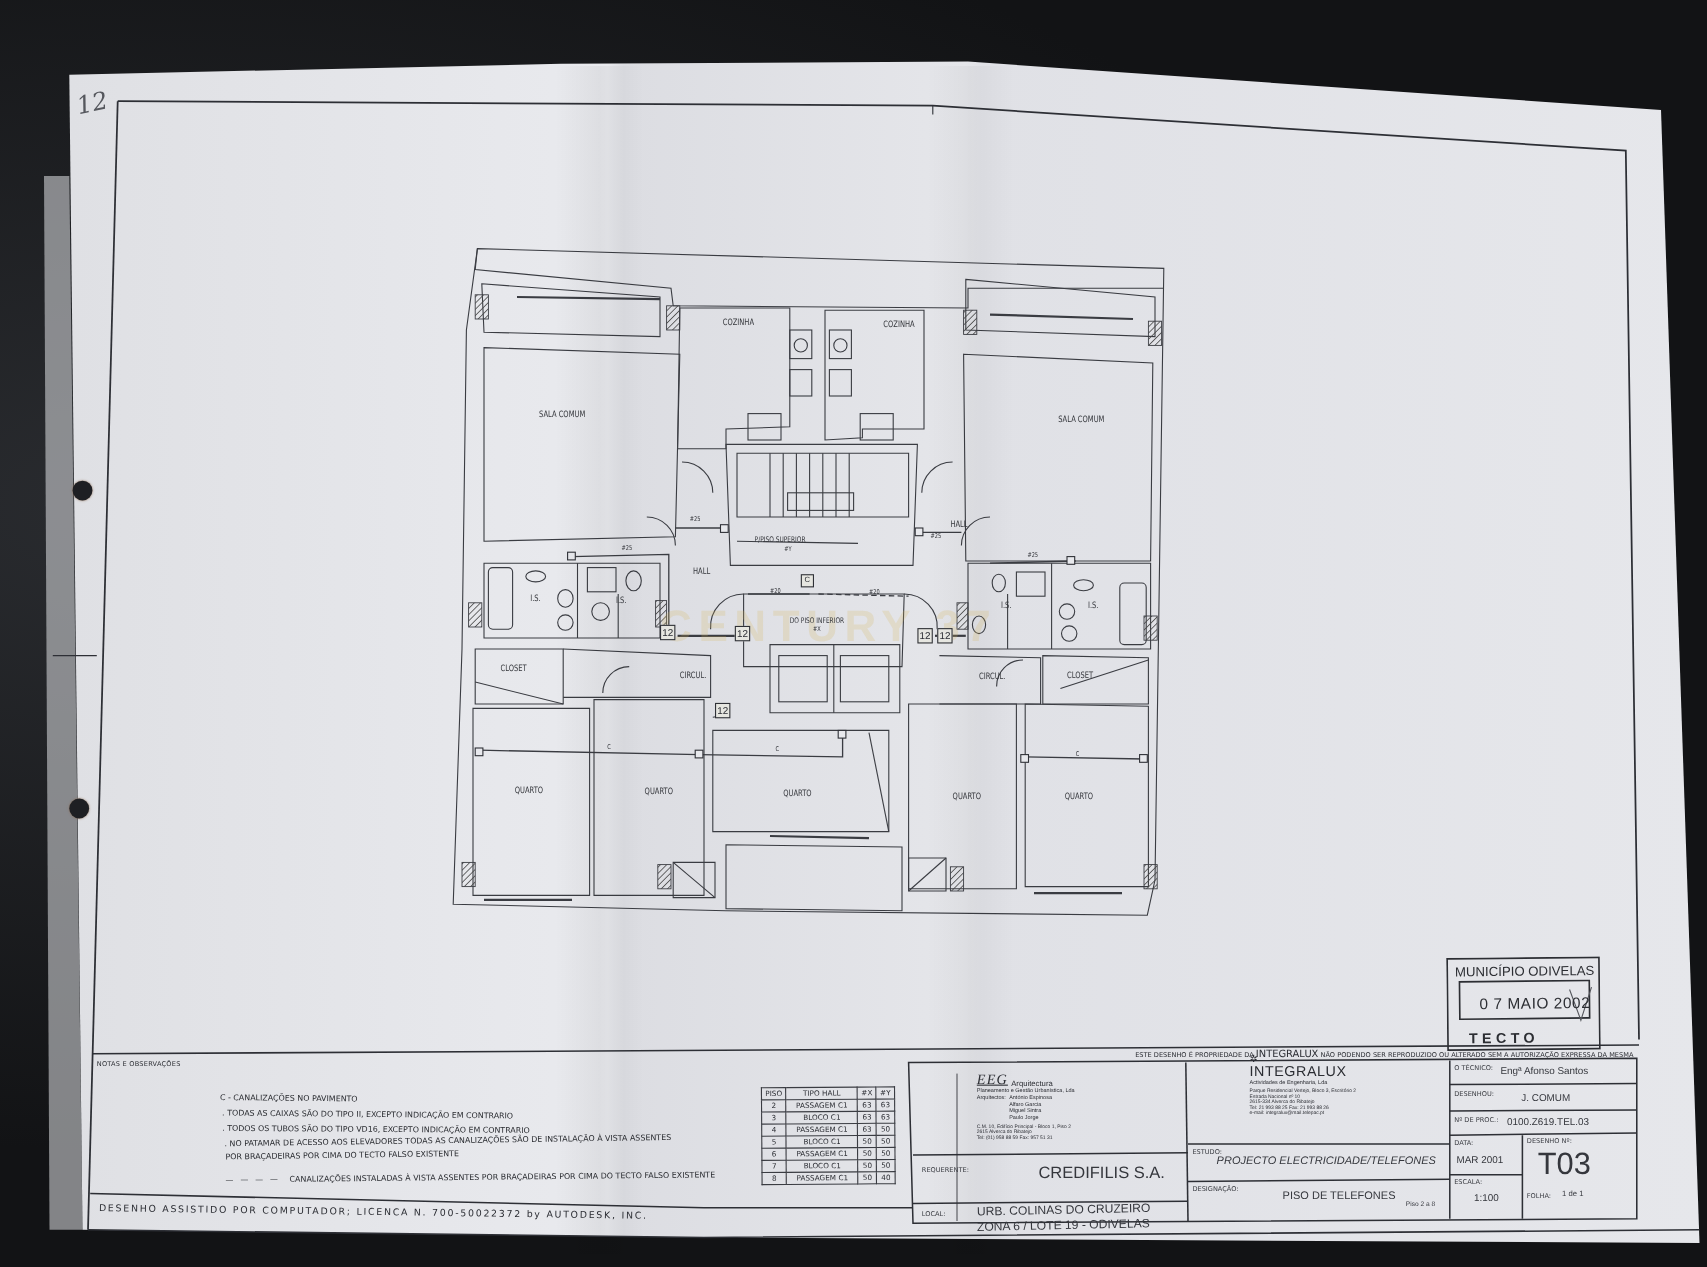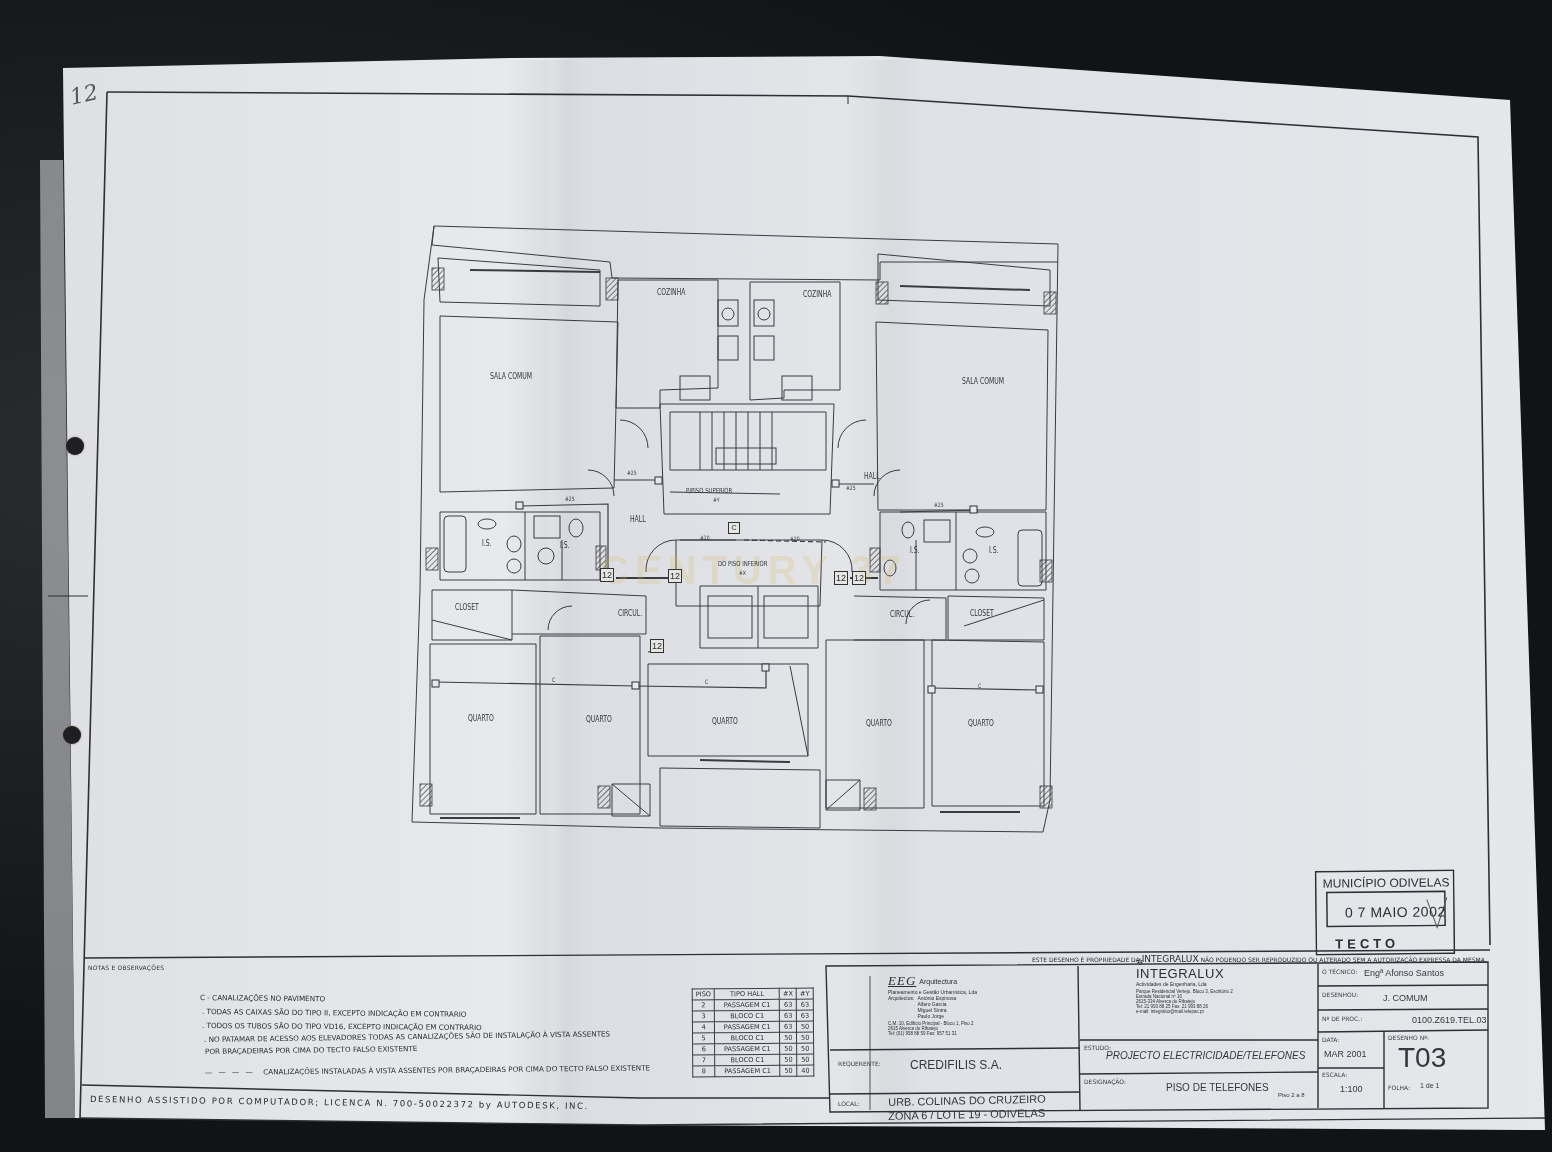--- a/index.html
+++ b/index.html
@@ -323,21 +323,21 @@
 
 <div class="txt" style="left:90px;top:1094px;font-family:'DejaVu Sans',sans-serif;font-size:8.5px;letter-spacing:1.6px;transform:rotate(0.8deg);transform-origin:left top;">DESENHO ASSISTIDO POR COMPUTADOR; LICENCA   N. 700-50022372 by AUTODESK, INC.</div>
 
 <div class="txt" style="left:1032px;top:954px;font-size:6px;font-family:'DejaVu Sans',sans-serif;">
   <span>ESTE DESENHO É PROPRIEDADE DA</span>
   <span style="font-size:9px;">INTEGRALUX</span>
   <span>NÃO PODENDO SER REPRODUZIDO OU ALTERADO SEM A AUTORIZAÇÃO EXPRESSA DA MESMA</span>
 </div>
 
 <div class="txt" style="left:888px;top:973px;">
-  <div style="display:flex;align-items:center;gap:3px;">
+  <div style="display:flex;align-items:flex-end;gap:3px;">
     <span style="font-family:'Liberation Serif',serif;font-size:13px;font-style:italic;text-decoration:underline;letter-spacing:1px;">EEG</span>
     <span style="font-size:7px;">Arquitectura</span>
   </div>
   <div style="font-size:5px;">Planeamento e Gestão Urbanística, Lda</div>
   <div style="font-size:5px;display:flex;gap:3px;">
     <span>Arquitectos:</span>
     <span style="display:flex;flex-direction:column;">
       <span>António Espinosa</span>
       <span>Alfaro Garcia</span>
       <span>Miguel Sintra</span>
@@ -354,37 +354,37 @@
   <div style="font-size:13px;letter-spacing:0.5px;">INTEGRALUX</div>
   <div style="font-size:5px;">Actividades de Engenharia, Lda</div>
   <div style="font-size:4.5px;margin-top:2px;">Parque Residencial Vertejo, Bloco 3, Escritório 2</div>
   <div style="font-size:4.5px;">Estrada Nacional nº 10</div>
   <div style="font-size:4.5px;">2615-334  Alverca do Ribatejo</div>
   <div style="font-size:4.5px;">Tel: 21 993 88 25   Fax: 21 993 88 26</div>
   <div style="font-size:4.5px;">e-mail: integralux@mail.telepac.pt</div>
 </div>
 
 <div class="txt tb-label" style="left:838px;top:1060px;">REQUERENTE:</div>
-<div class="txt tb-value" style="left:910px;top:1058px;font-size:12px;">CREDIFILIS S.A.</div>
+<div class="txt tb-value" style="left:944px;top:1058px;font-size:15px;">CREDIFILIS S.A.</div>
 <div class="txt tb-label" style="left:838px;top:1100px;">LOCAL:</div>
 <div class="txt tb-value" style="left:888px;top:1096px;font-size:11px;transform:rotate(-1.2deg);transform-origin:left top;">URB. COLINAS DO CRUZEIRO</div>
 <div class="txt tb-value" style="left:888px;top:1110px;font-size:11px;transform:rotate(-1.2deg);transform-origin:left top;">ZONA 6 / LOTE 19 - ODIVELAS</div>
 
 <div class="txt tb-label" style="left:1084px;top:1044px;">ESTUDO:</div>
 <div class="txt tb-value" style="left:1106px;top:1050px;font-size:10px;font-style:italic;">PROJECTO ELECTRICIDADE/TELEFONES</div>
 <div class="txt tb-label" style="left:1084px;top:1078px;">DESIGNAÇÃO:</div>
 <div class="txt tb-value" style="left:1166px;top:1082px;font-size:10px;">PISO DE TELEFONES</div>
 <div class="txt tb-value" style="left:1278px;top:1092px;font-size:6px;">Piso 2 a 8</div>
 
 <div class="txt tb-label" style="left:1322px;top:968px;">O TÉCNICO:</div>
 <div class="txt tb-value" style="left:1364px;top:968px;font-size:9px;">Engª Afonso Santos</div>
 <div class="txt tb-label" style="left:1322px;top:991px;">DESENHOU:</div>
 <div class="txt tb-value" style="left:1383px;top:993px;font-size:9px;">J. COMUM</div>
 <div class="txt tb-label" style="left:1322px;top:1015px;">Nº DE PROC.:</div>
-<div class="txt tb-value" style="left:1370px;top:1015px;font-size:9px;margin-left:42px;">0100.Z619.TEL.03</div>
+<div class="txt tb-value" style="left:1370px;top:1015px;font-size:9px;">0100.Z619.TEL.03</div>
 <div class="txt tb-label" style="left:1322px;top:1036px;">DATA:</div>
 <div class="txt tb-value" style="left:1324px;top:1049px;font-size:9px;">MAR 2001</div>
 <div class="txt tb-label" style="left:1322px;top:1071px;">ESCALA:</div>
 <div class="txt tb-value" style="left:1340px;top:1084px;font-size:9px;">1:100</div>
 <div class="txt tb-label" style="left:1388px;top:1034px;">DESENHO Nº:</div>
 <div class="txt tb-value" style="left:1398px;top:1042px;font-size:28px;">T03</div>
 <div class="txt tb-label" style="left:1388px;top:1084px;">FOLHA:</div>
 <div class="txt tb-value" style="left:1420px;top:1082px;font-size:7px;">1 de 1</div>
 
 <div class="stamp">

